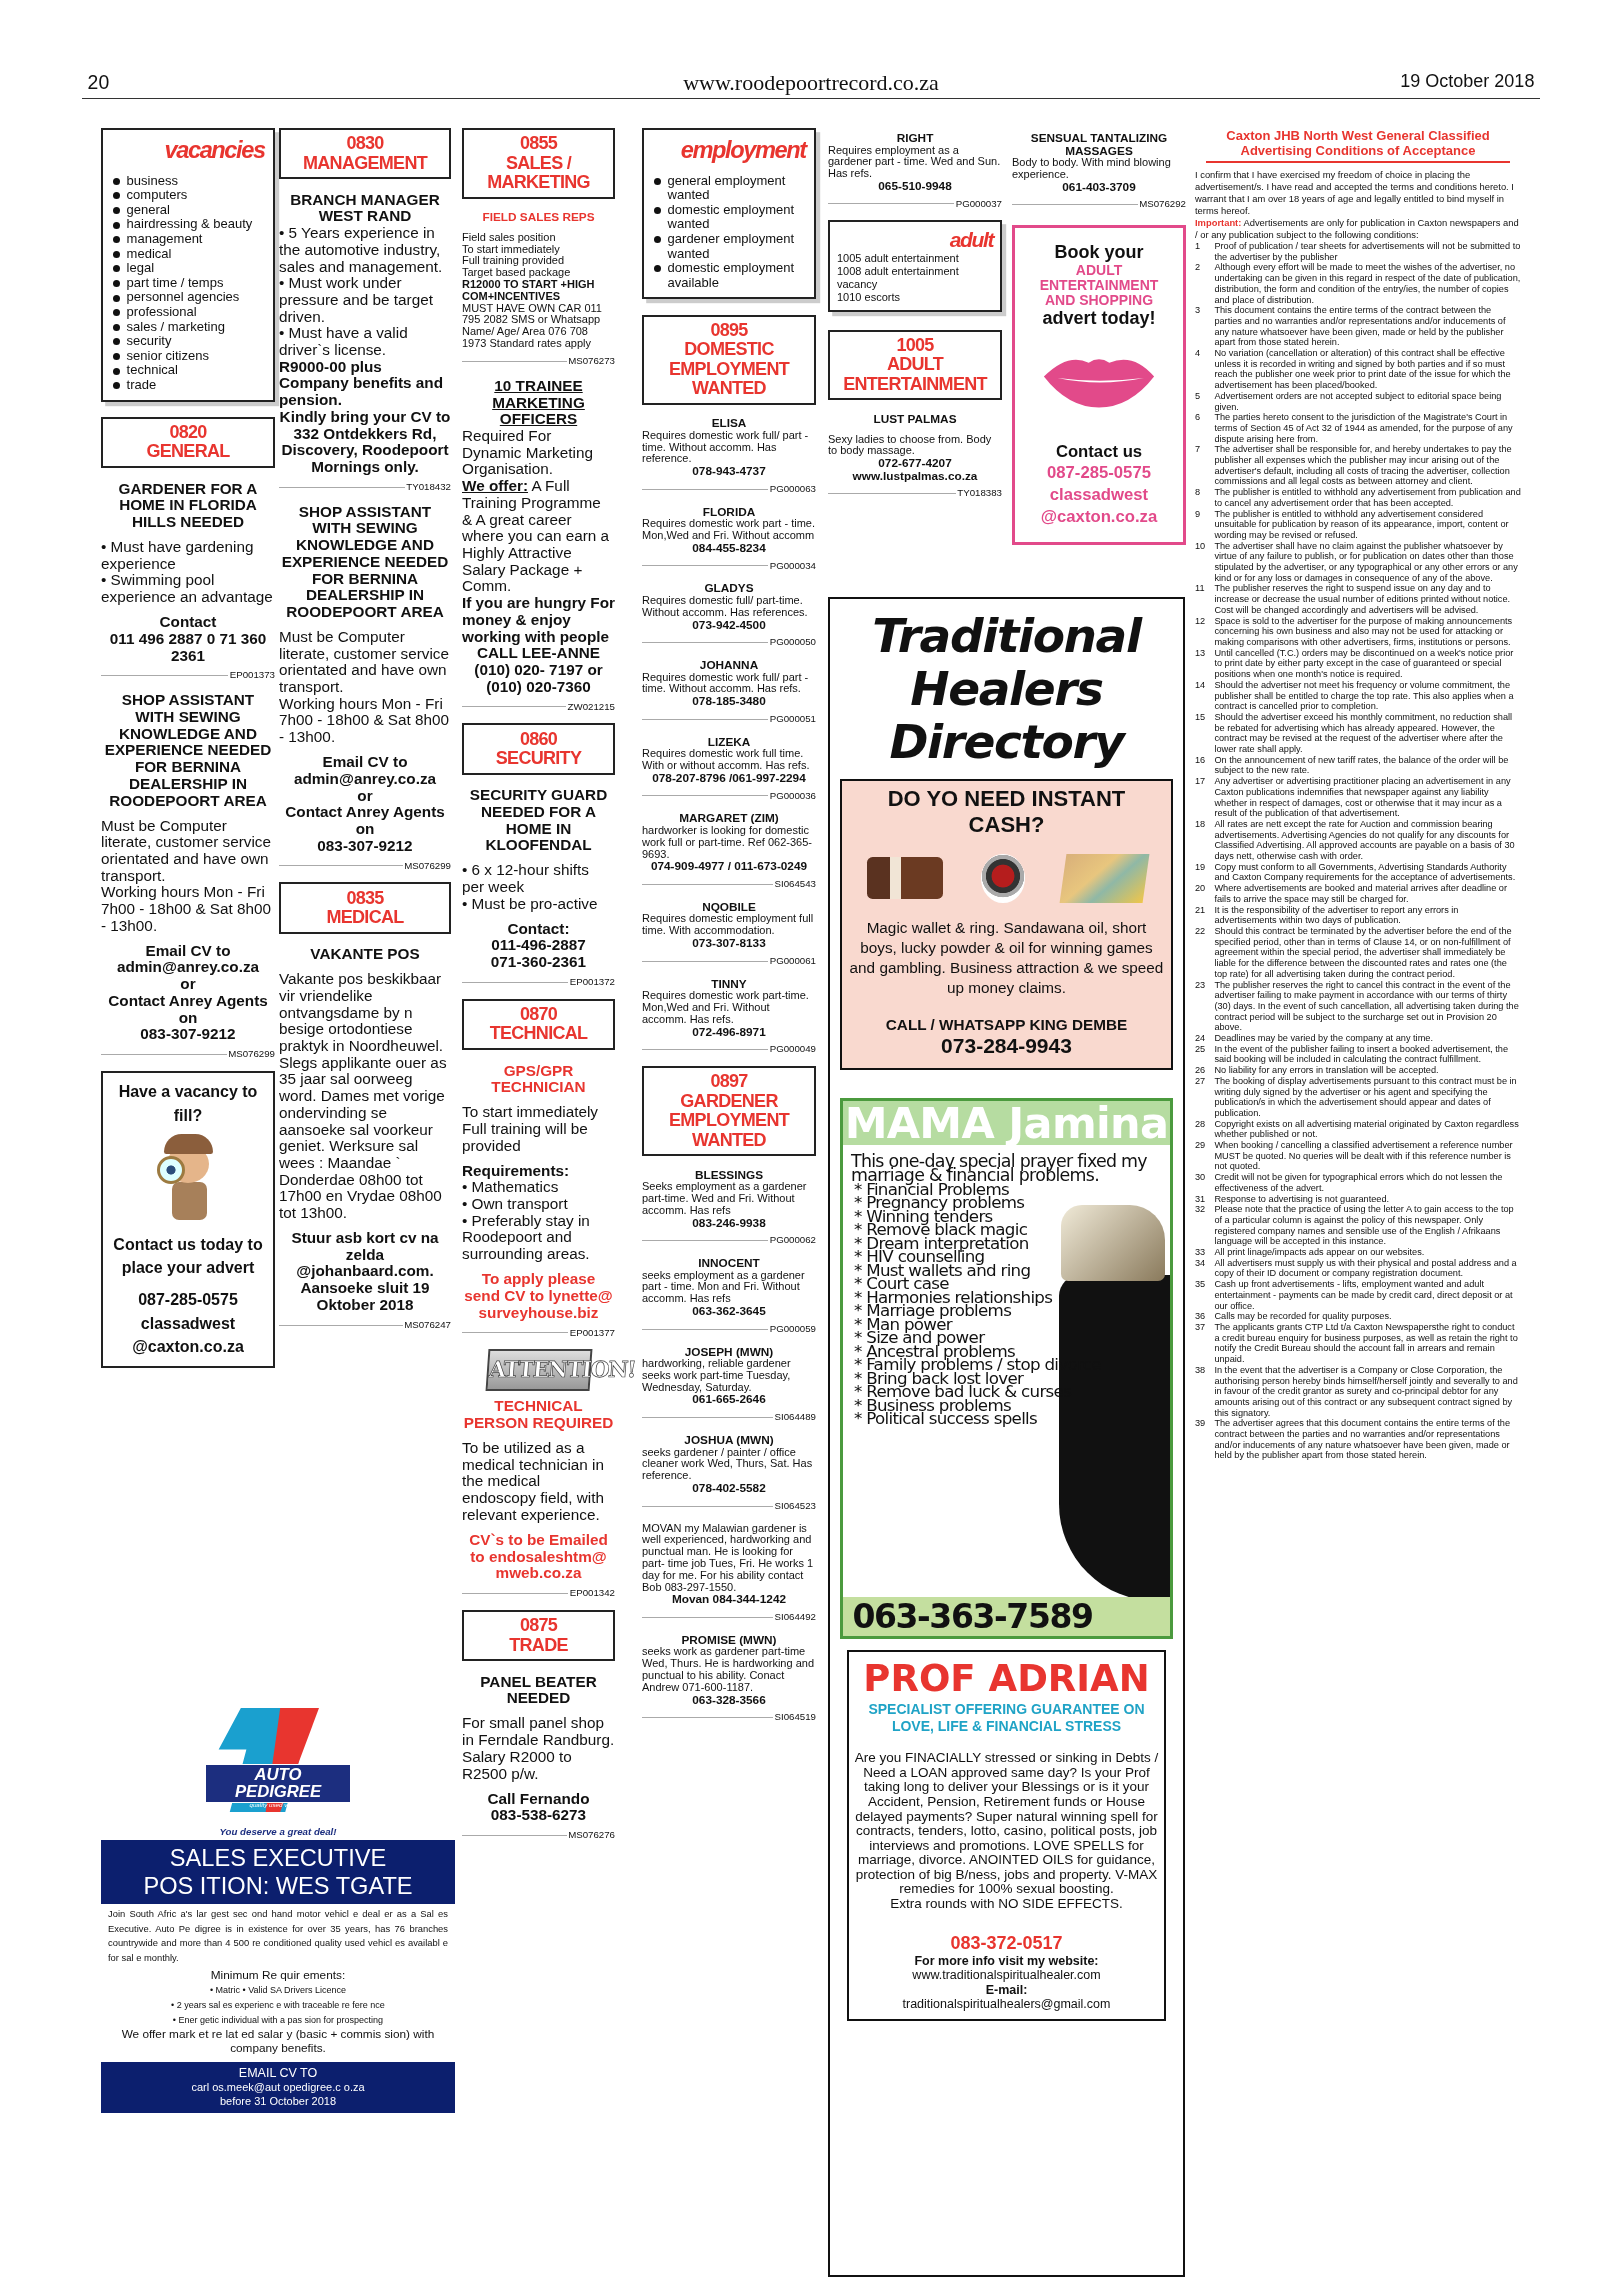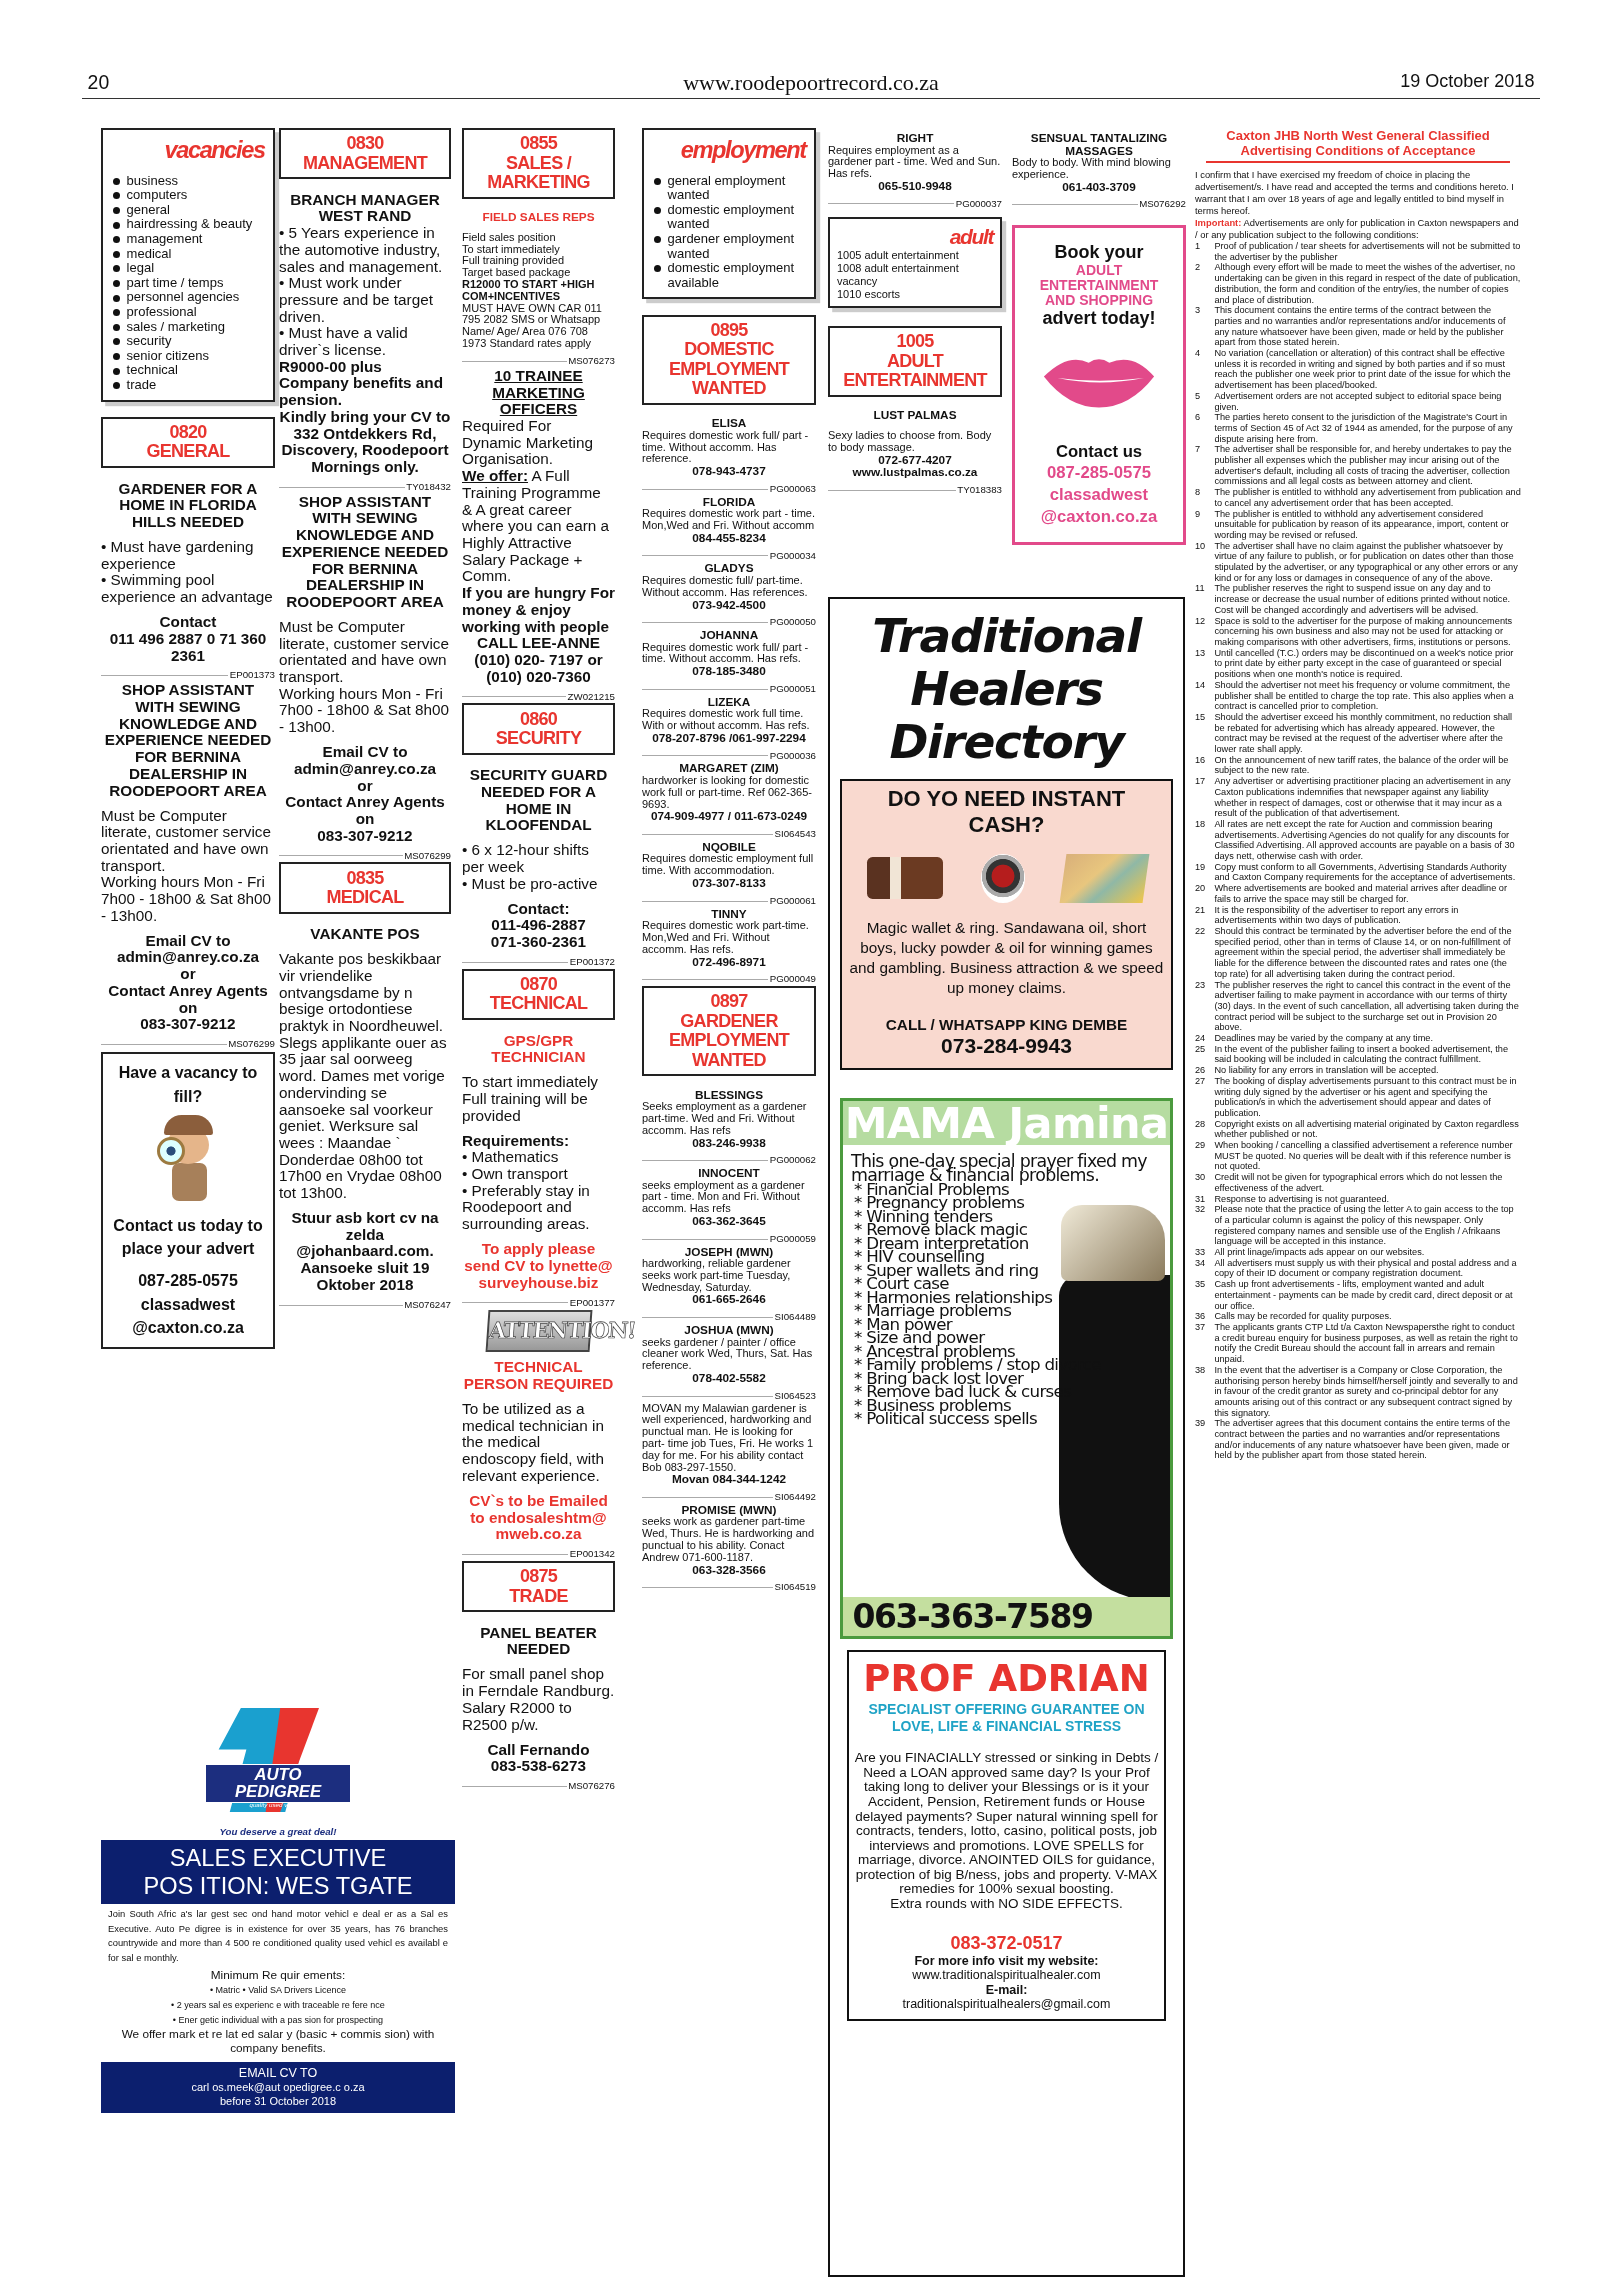--- a/index.html
+++ b/index.html
@@ -16,21 +16,21 @@
 .c5{left:828px;width:174px}
 .c6{left:1012px;width:174px}
 .c7{left:1195px;width:326px}
 .secbox{border:2.1px solid #222;text-align:center;color:#e8352f;font-family:"Liberation Sans Narrow","Liberation Sans",sans-serif;font-weight:bold;font-size:18px;line-height:19.4px;padding:4.2px 2.8px;margin-bottom:12.5px;letter-spacing:-0.7px}
 .secbox .code{display:block}
 .catbox{border:2.1px solid #222;box-shadow:4.2px 4.2px 0 #ccc;padding:7px 8.3px;margin-bottom:15.3px}
 .catbox .ttl{color:#e8352f;font-weight:bold;font-style:italic;font-size:23.6px;text-align:right;letter-spacing:-1.4px;font-family:"Liberation Sans",sans-serif;margin-bottom:9.7px}
 .catbox ul{list-style:none}
 .catbox li{font-size:13px;line-height:14.6px;padding-left:15.3px;position:relative}
 .catbox li:before{content:"";position:absolute;left:1.4px;top:4.2px;width:7px;height:7px;border-radius:50%;background:#111}
-.ad{margin-bottom:6px}
+.ad{margin-bottom:16px}
 .ad .h{font-weight:bold;text-align:center;font-size:15.3px;line-height:16.7px}
 .ad .hs{font-weight:bold;text-align:center;font-size:11.8px;line-height:12.5px}
 .ad .t{font-size:15.3px;line-height:16.7px}
 .ad .ts{font-size:11px;line-height:11.8px}
 .ad .b{font-weight:bold}
 .ad .red{color:#e8352f}
 .ad .u{text-decoration:underline}
 .ref{border-bottom:1.4px solid #aaa;text-align:right;font-size:9.7px;line-height:9.7px;margin-top:1.4px;padding-bottom:0}
 .ref span{background:#fff;position:relative;top:4.9px;padding-left:1.4px}
 .gap{height:8.3px}
@@ -497,21 +497,21 @@
     <div class="dark"></div>
     <div class="hands"></div>
     <div class="intro">This one-day special prayer fixed my marriage &amp; financial problems.</div>
     <ul id="mama-list">
         <li>Financial Problems</li>
         <li>Pregnancy problems</li>
         <li>Winning tenders</li>
         <li>Remove black magic</li>
         <li>Dream interpretation</li>
         <li>HIV counselling</li>
-        <li>Super wallets and ring</li>
+        <li>Must wallets and ring</li>
         <li>Court case</li>
         <li>Harmonies relationships</li>
         <li>Marriage problems</li>
         <li>Man power</li>
         <li>Size and power</li>
         <li>Ancestral problems</li>
         <li>Family problems / stop divorce</li>
         <li>Bring back lost lover</li>
         <li>Remove bad luck &amp; curses</li>
         <li>Business problems</li>

